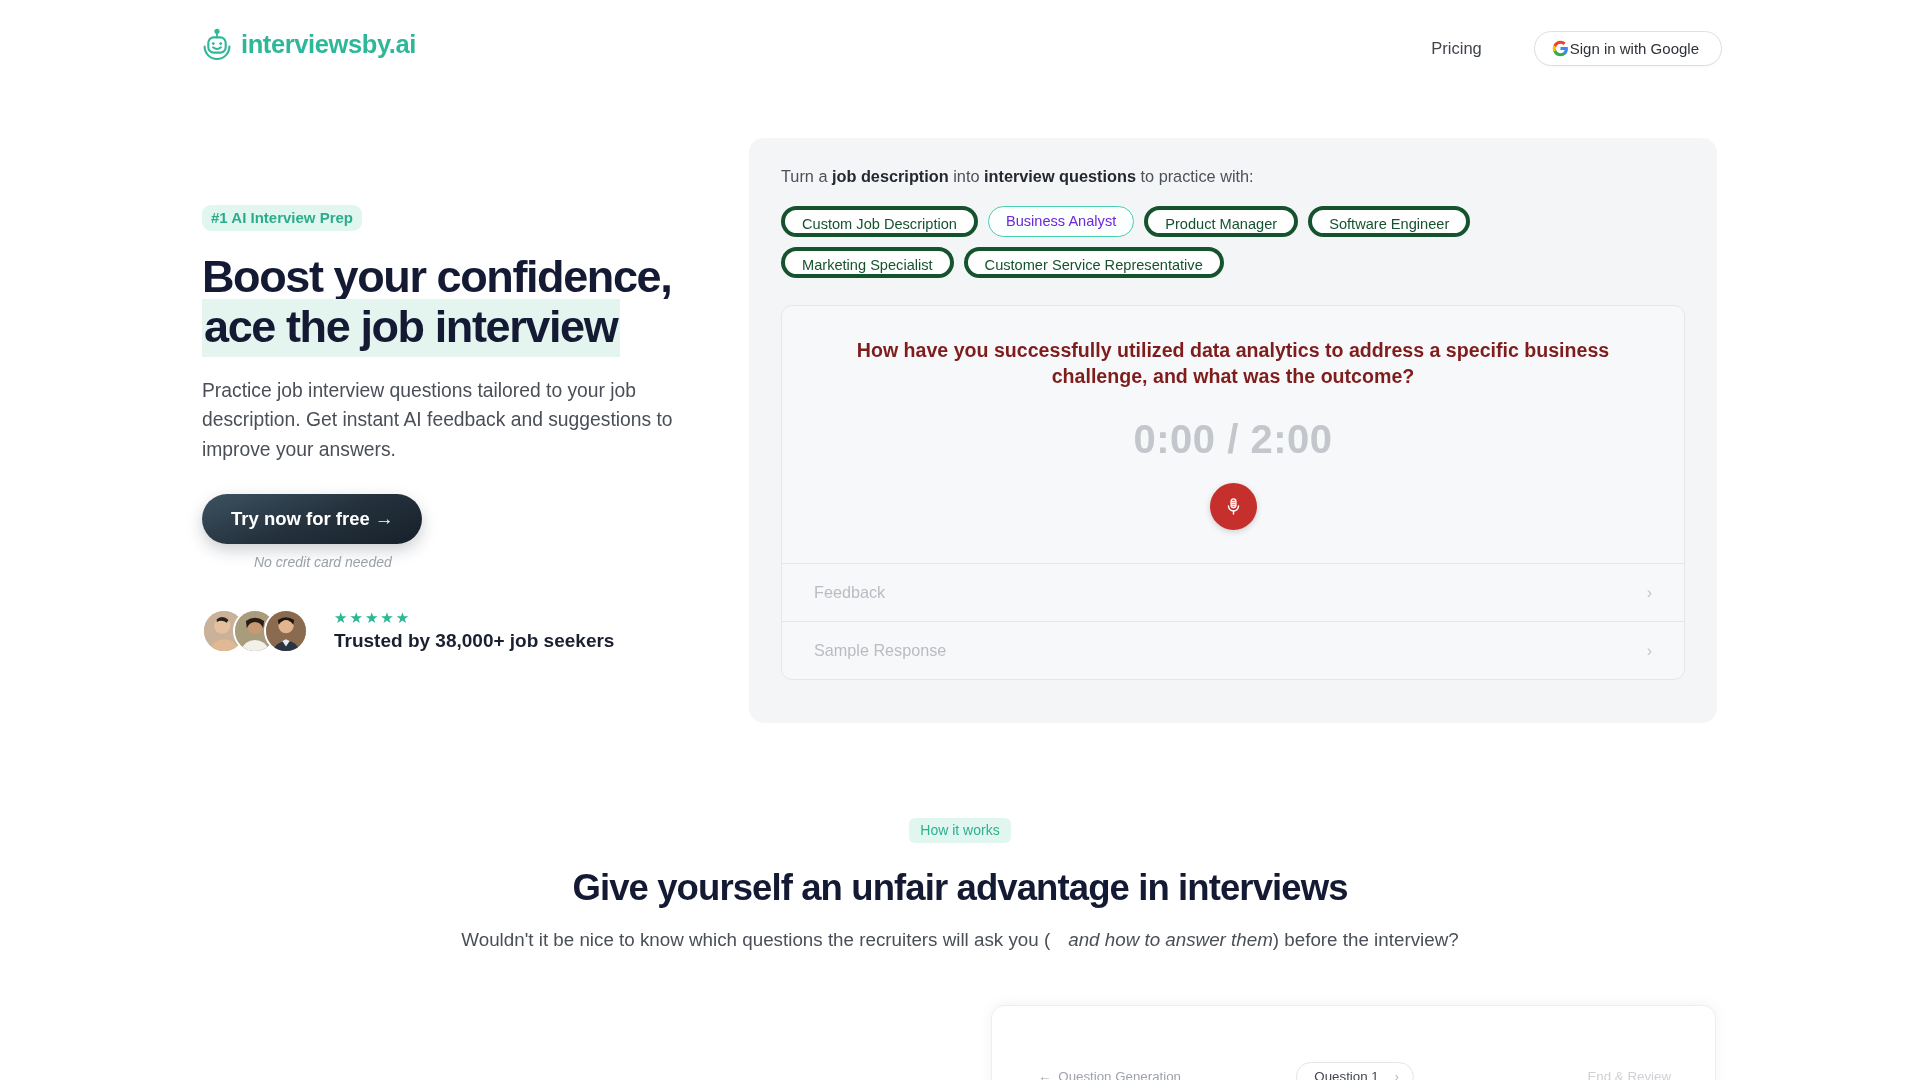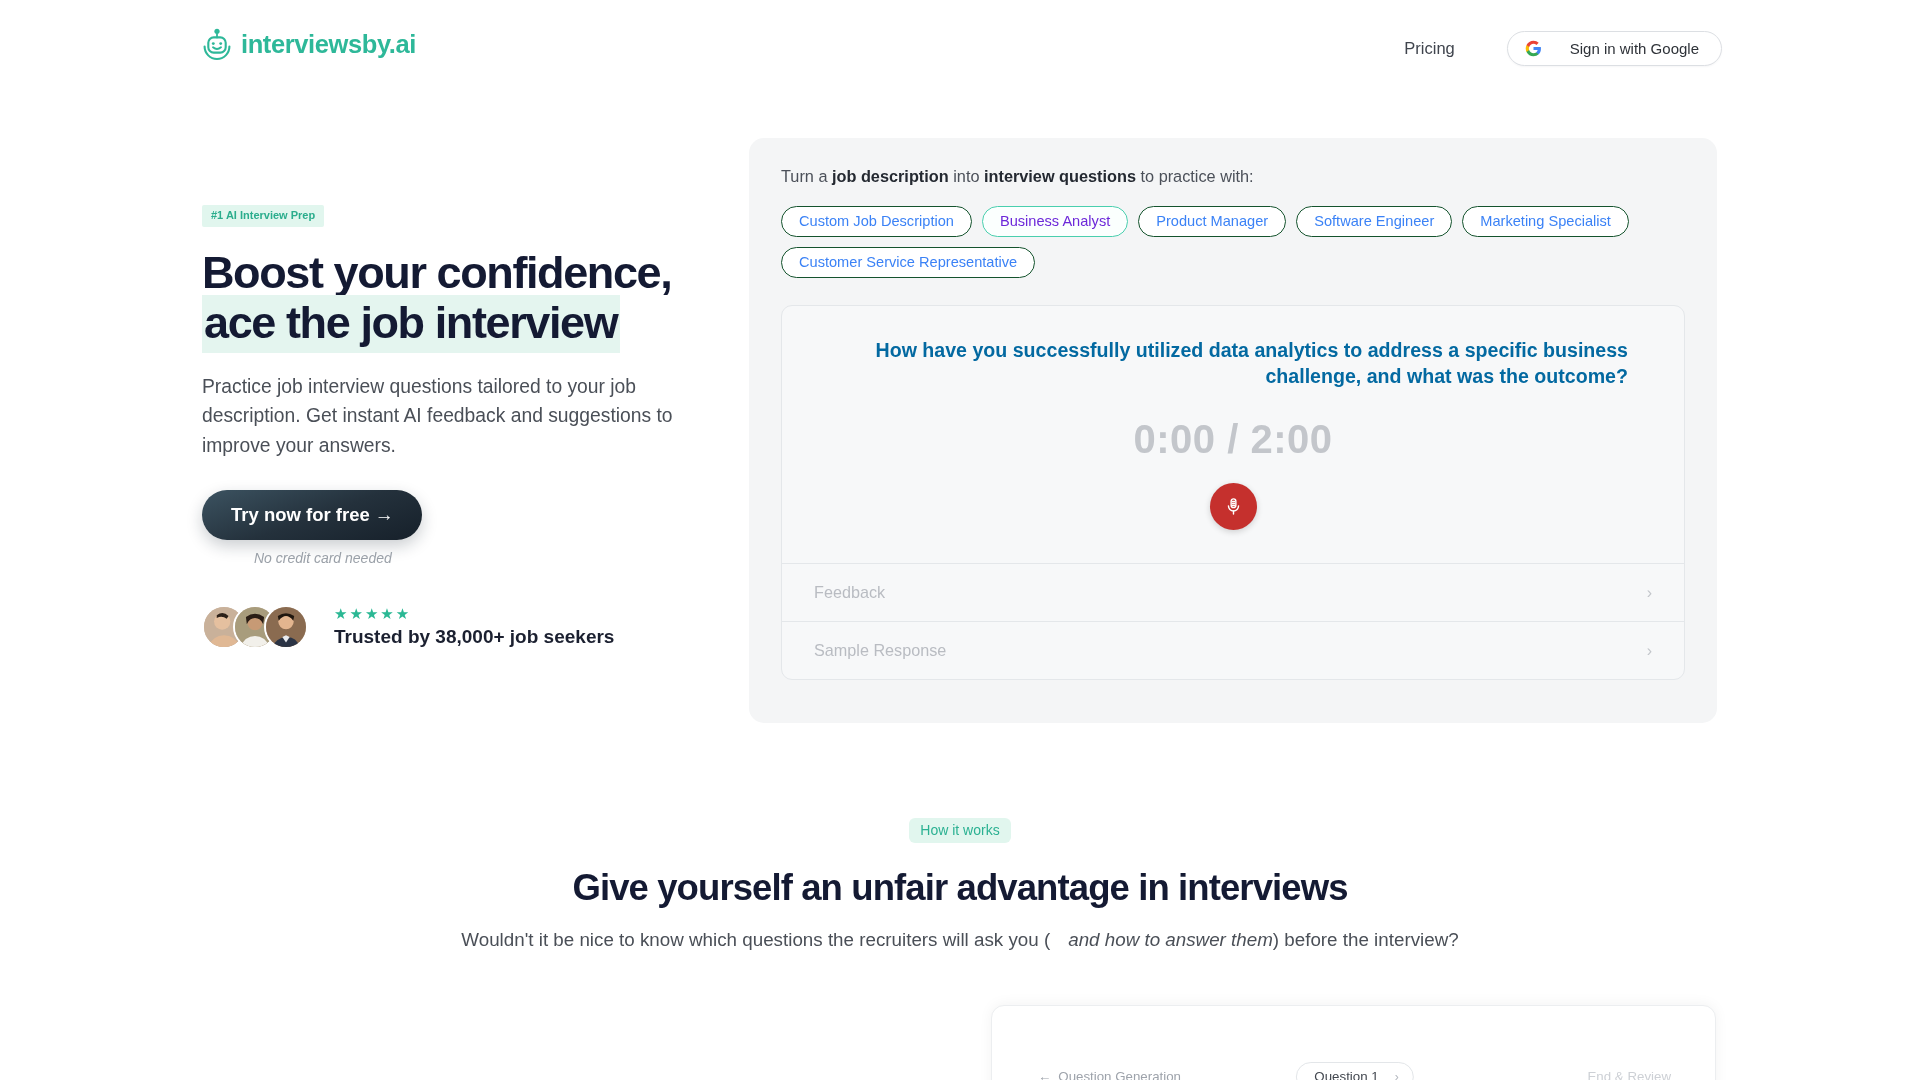--- a/index.html
+++ b/index.html
@@ -30,35 +30,35 @@
   }
   .header-right {
     position: absolute; right: 0; top: 20px;
     display: flex; align-items: center; gap: 52px;
   }
   .nav-pricing {
     font-size: 16.5px; color: #3f444d; text-decoration: none;
     font-weight: 400; line-height: 1;
   }
   .google-btn {
-    display: flex; align-items: center; gap: 28px;
+    display: flex; align-items: center; gap: 1px;
     height: 35px; padding: 0 22px 0 17px;
     border: 1px solid #dcdfe3; border-radius: 999px;
     background: #fff; cursor: pointer;
     margin-right: 198px;
     box-shadow: 0 1px 2px rgba(16,24,40,.04);
   }
   .google-btn span { font-size: 15px; color: #2e3238; line-height: 1; }
   .g-icon { width: 17px; height: 17px; display:block; }
 
   
   .hero-left { position: absolute; left: 202px; top: 205px; width: 560px; }
   .eyebrow {
     display: inline-block; background: #e1f6ee; color: #2bad8d;
-    font-size: 11px; font-weight: 600; border-radius: 2px;
+    font-size: 15px; font-weight: 600; border-radius: 9px;
     padding: 5px 9px 6px; line-height: 1;
   }
   h1.hero-title {
     margin-top: 21px;
     font-size: 45px; font-weight: 800; color: #141a33;
     line-height: 1.10; letter-spacing: -1.4px;
   }
   h1.hero-title .hl {
     background: #e4f5ef; box-decoration-break: clone;
     -webkit-box-decoration-break: clone;
@@ -105,40 +105,40 @@
     position: absolute; left: 749px; top: 138px;
     width: 968px; height: 585px;
     background: #f4f5f6; border-radius: 15px;
     padding: 30px 32px 0 32px;
   }
   .demo-lead { font-size: 16.3px; color: #4b5059; line-height: 1; }
   .demo-lead b { color: #242931; font-weight: 700; }
   .chips { margin-top: 22px; display: flex; flex-wrap: wrap; gap: 10px; width: 852px; }
   .chip {
     height: 31px; padding: 0 17px; border-radius: 999px;
-    border: 1px solid #14532d; background: #fff;
-    font-size: 14.6px; color: #3b82f6; line-height: 29px;
+    border: 4px solid #14532d; background: #fff;
+    font-size: 14.6px; color: #14532d; line-height: 29px;
     cursor: pointer; white-space: nowrap;
     font-family: "Liberation Sans", sans-serif;
   }
   .chip.selected {
     border: 1.4px solid #49cfae; color: #6d28d9; background: #fbfffe;
   }
   .qcard {
     margin-top: 27px; width: 904px; height: 375px;
     background: #f7f8f9; border: 1px solid #e4e7ea; border-radius: 11px;
     display: flex; flex-direction: column;
   }
   .qcard-main {
     flex: 1; padding: 32px 56px 0 56px;
     display: flex; flex-direction: column; align-items: center;
   }
   .question {
-    font-size: 19.6px; font-weight: 700; color: #0369a1;
-    text-align: right; line-height: 1.30; max-width: 800px;
+    font-size: 19.6px; font-weight: 700; color: #7f1d1d;
+    text-align: center; line-height: 1.30; max-width: 800px;
   }
   .timer {
     margin-top: 30px; font-size: 40px; font-weight: 700;
     color: #c3c6cb; letter-spacing: 0.5px; line-height: 1;
   }
   .mic-btn {
     margin-top: 24px; width: 47px; height: 47px; border-radius: 50%;
     background: #c5302d; border: none; cursor: pointer;
     display: flex; align-items: center; justify-content: center;
     box-shadow: 0 2px 6px rgba(0,0,0,.16);

